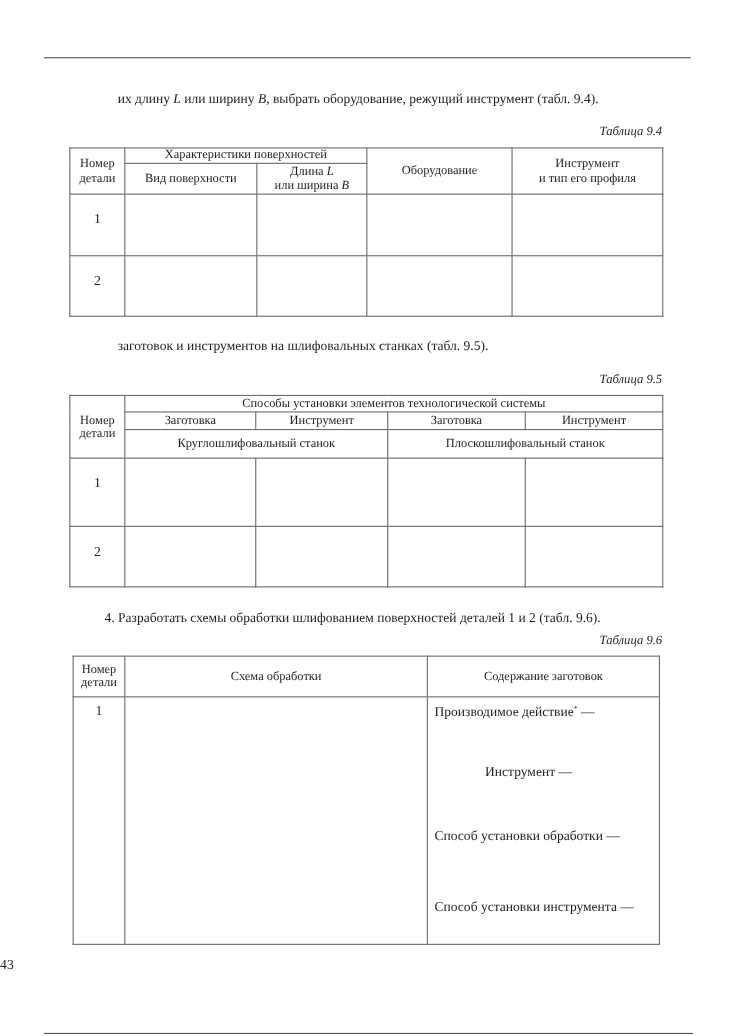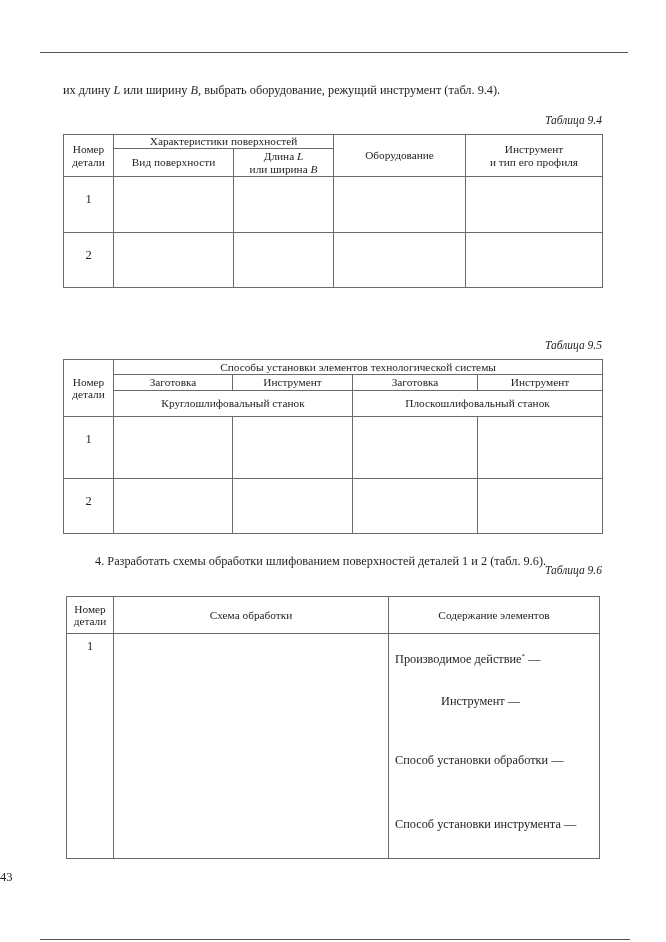--- a/index.html
+++ b/index.html
@@ -7,21 +7,21 @@
       width: 666px; height: 942px; position: relative; overflow: hidden;
       font-family: "Liberation Serif", "DejaVu Serif", serif;
       color: #1e1e1e;
     }
     .rule { position: absolute; height: 1px; background: #555; }
     .para {
       position: absolute; left: 63px; width: 540px;
       font-size: 12.3px; line-height: 16px; text-align: justify;
     }
     .para .first { display: block; text-indent: 32px; white-space: nowrap; }
-    .para .second { display: block; white-space: nowrap; }
+    .para .second { display: block; white-space: nowrap; margin-left: 44px; }
     .para i { font-style: italic; }
     .cap {
       position: absolute; right: 64px; font-size: 11.5px; font-style: italic;
     }
     table.grid {
       position: absolute; border-collapse: collapse; table-layout: fixed;
       font-size: 11.3px; line-height: 12.5px;
     }
     table.grid td {
       border: 1.2px solid #6a6a6a; padding: 0; text-align: center; vertical-align: middle;
@@ -73,20 +73,21 @@
     <td class="num" style="vertical-align:top; padding-top:16px;">2</td>
     <td></td>
     <td></td>
     <td></td>
     <td></td>
   </tr>
 </tbody>
   </table>
 
 <div class="para" style="top:306px;">
+  <span class="second">заготовок и инструментов на шлифовальных станках (табл. 9.5).</span>
 </div>
 <div class="cap" style="top:339px;font-style:italic;">Таблица 9.5</div>
 
 <table class="grid" style="left:63px; top:359px; width:539px;">
   <colgroup>
     <col style="width:50px">
       <col style="width:119px">
       <col style="width:120px">
       <col style="width:125px">
       <col style="width:125px">
@@ -119,39 +120,39 @@
     <td></td>
     <td></td>
     <td></td>
   </tr>
 </tbody>
   </table>
 
 <div class="para" style="top:553px;">
   <span class="first">4. Разработать схемы обработки шлифованием поверхностей деталей 1 и 2 (табл. 9.6).</span>
 </div>
-<div class="cap" style="top:564px;text-align:right;">Таблица 9.6</div>
+<div class="cap" style="top:576px;text-align:right;">Таблица 9.6</div>
 
 <table class="grid" style="left:66px; top:596px; width:533px;">
   <colgroup>
     <col style="width:47px">
       <col style="width:275px">
       <col style="width:211px">
   </colgroup>
   <tbody>
       <tr style="height:37px;">
     <td>Номер детали</td>
     <td>Схема обработки</td>
-    <td>Содержание элементов</td>
+    <td>Содержание заготовок</td>
   </tr>
   <tr style="height:225px;">
     <td class="num" style="vertical-align:top; padding-top:6px;">1</td>
     <td></td>
     <td class="content-cell">
-      <span class="content-line" style="top:16px;font-family:Liberation Serif, serif;"><span>Производимое действие</span><span class="sup">*</span><span> —</span></span>
+      <span class="content-line" style="top:4px;font-family:Liberation Serif, serif;"><span>Производимое действие</span><span class="sup">*</span><span> —</span></span>
       <span class="content-line" style="top:61px;margin-left:46px;">Инструмент —</span>
       <span class="content-line" style="top:120px;">Способ установки обработки —</span>
       <span class="content-line" style="top:184px;text-align:right;">Способ установки инструмента —</span>
     </td>
   </tr>
 </tbody>
   </table>
 
 <div class="pageno">43</div>
 

